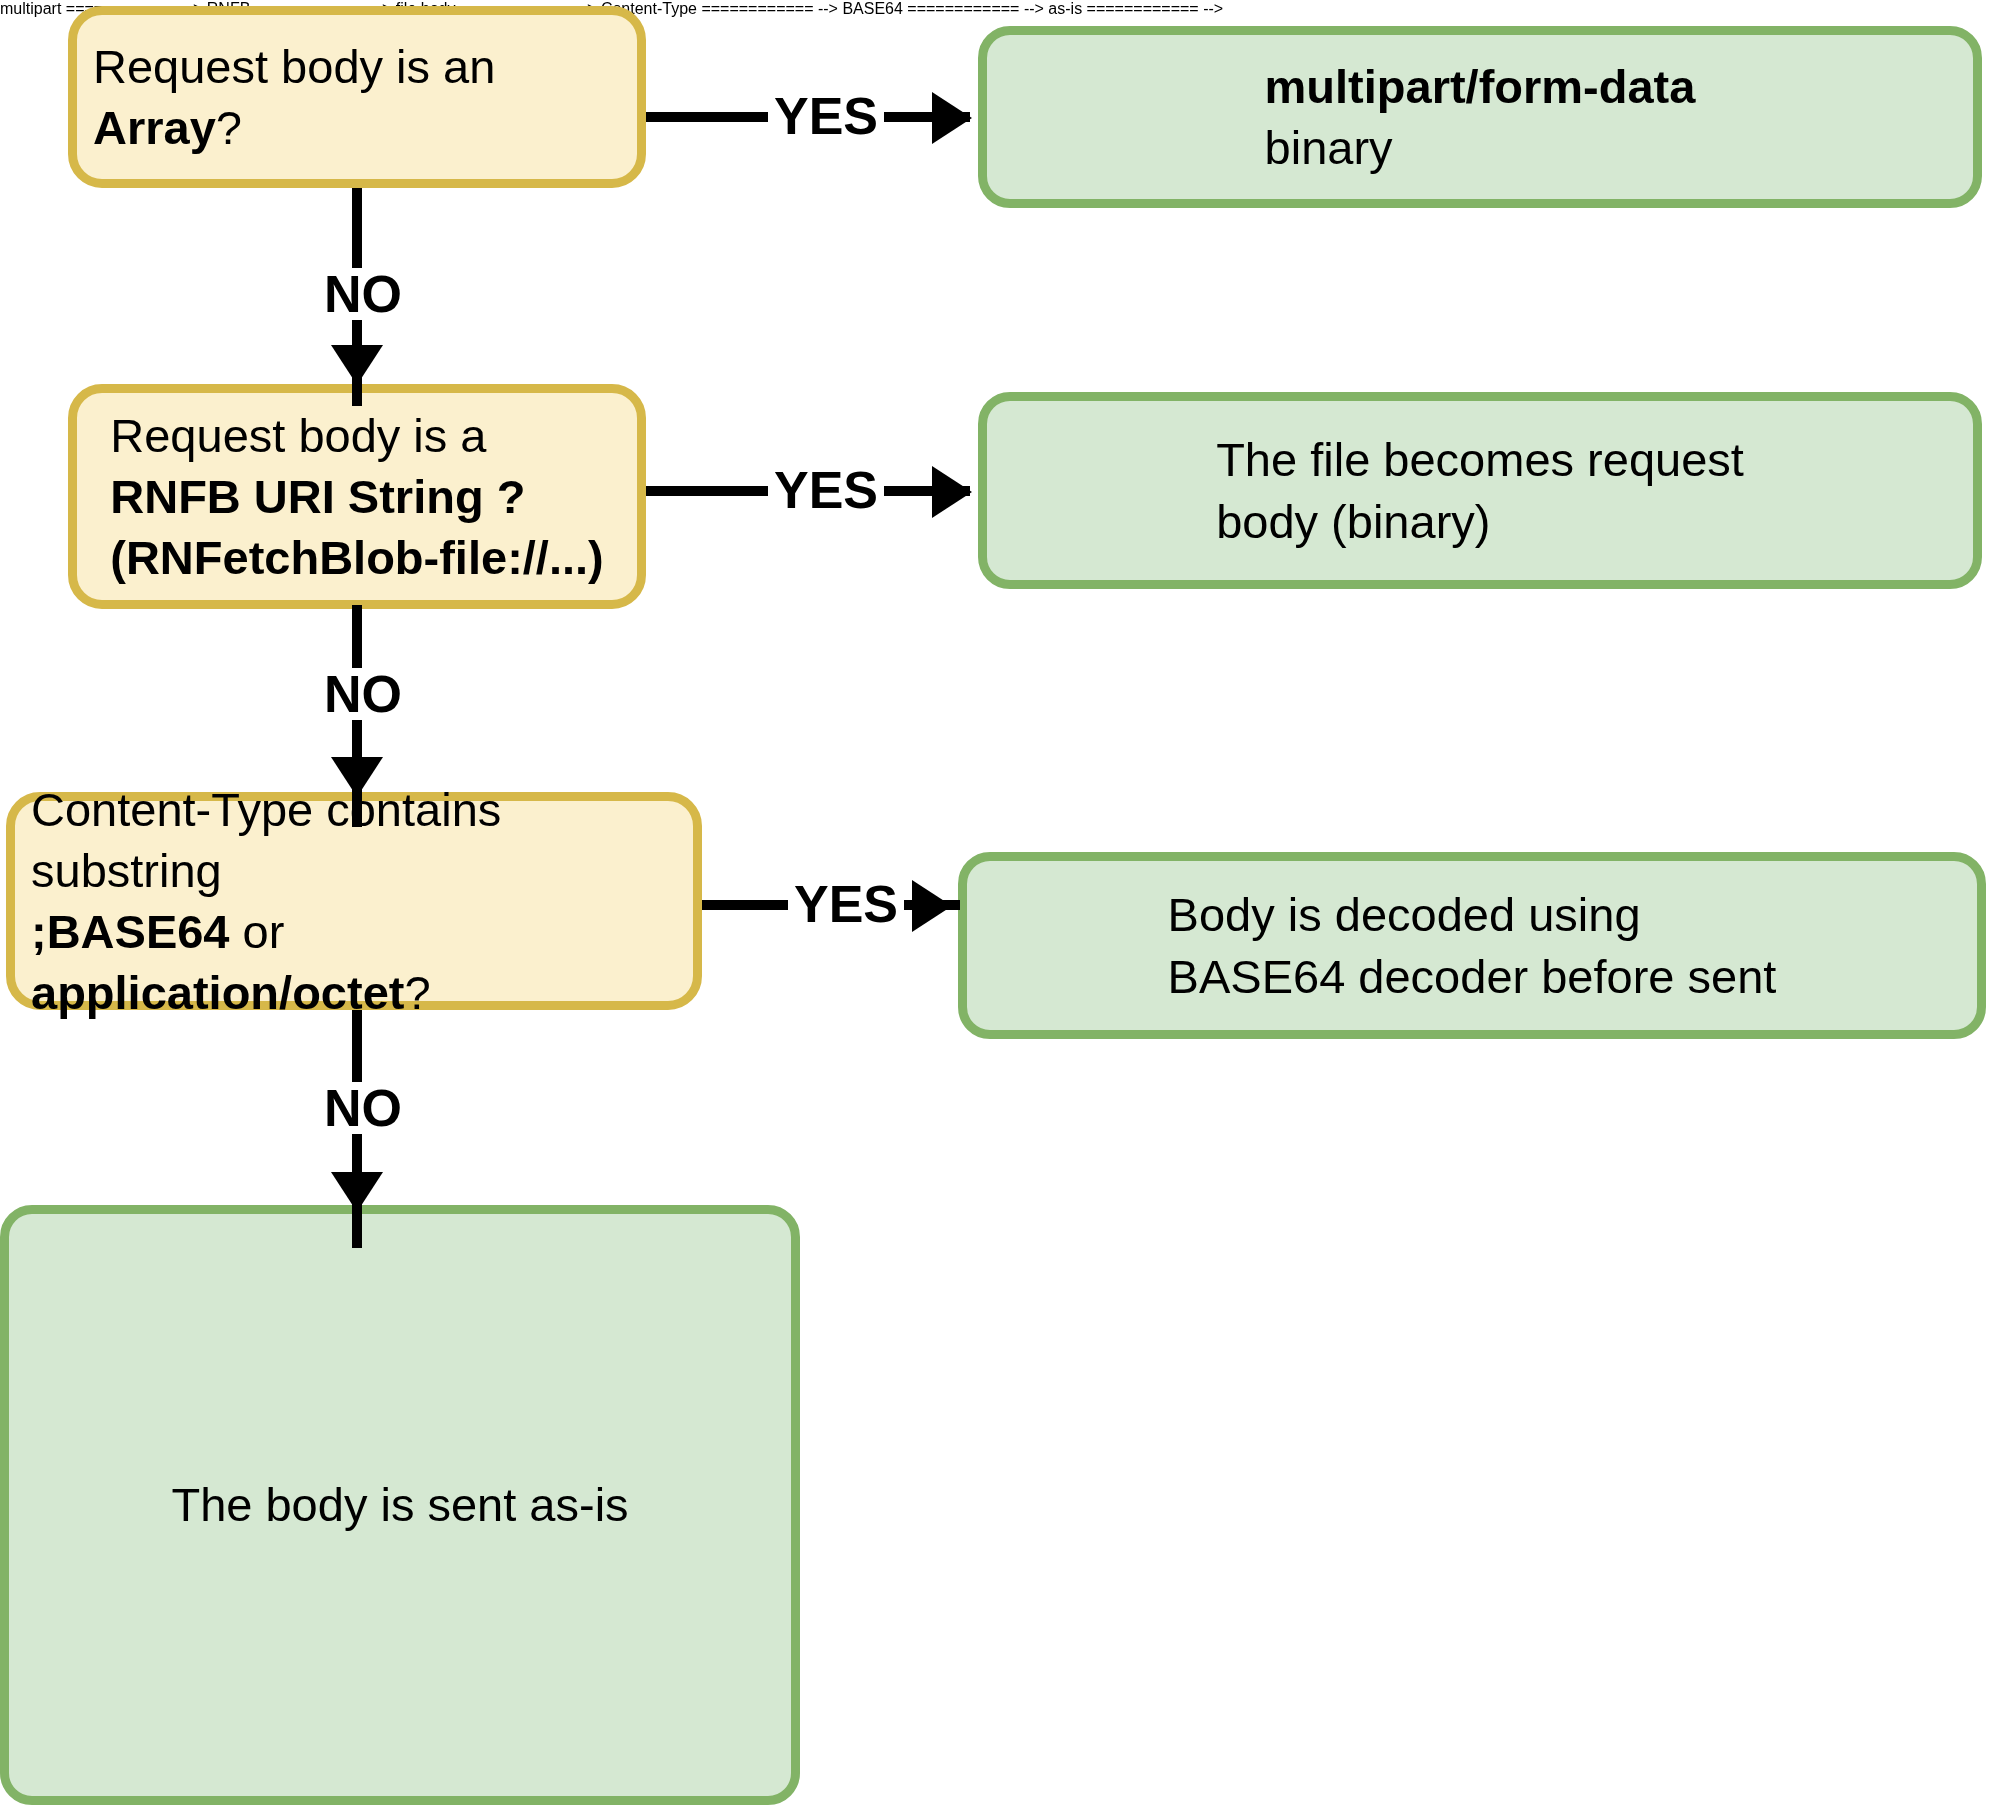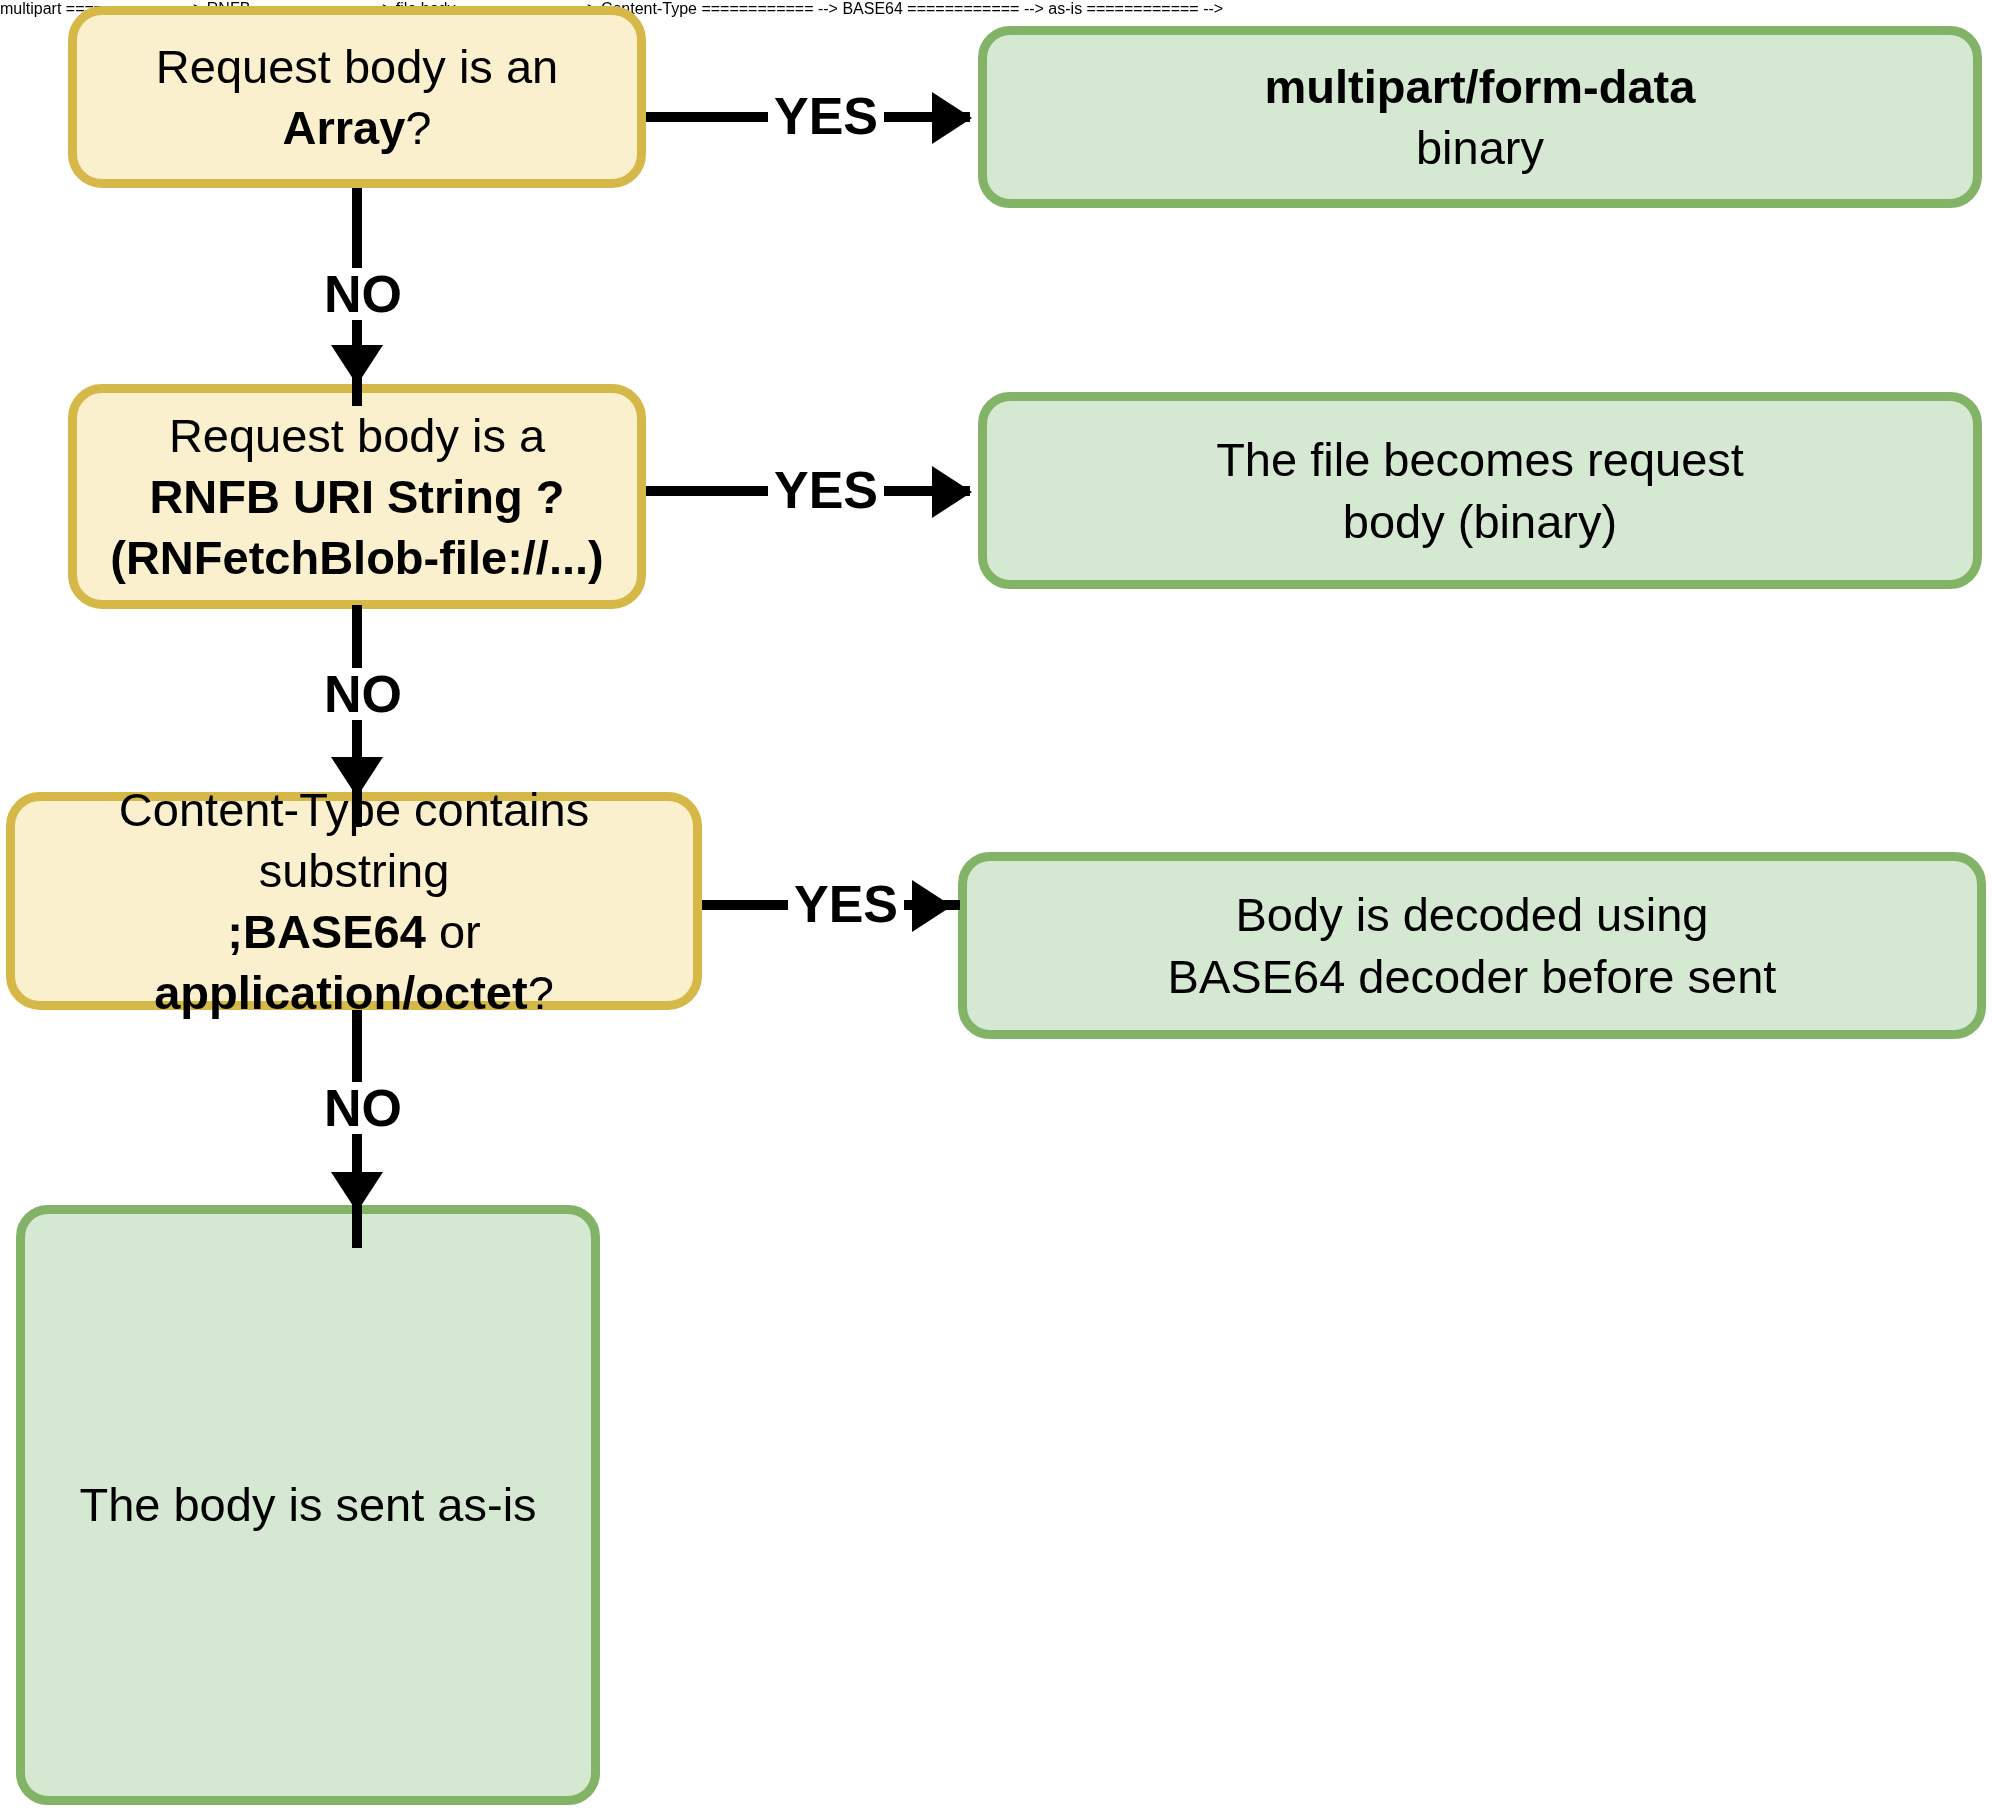--- a/index.html
+++ b/index.html
@@ -17,21 +17,20 @@
     height: 1812px;
     background: #ffffff;
     overflow: hidden;
   }
   .node {
     position: absolute;
     box-sizing: border-box;
     display: flex;
     align-items: center;
     justify-content: center;
-    text-align: center;
     color: #000000;
     line-height: 1.30;
   }
   .decision {
     background: #fbf0ce;
     border: 9px solid #d6b849;
     border-radius: 34px;
     font-size: 47px;
   }
   .terminal {
@@ -46,21 +45,21 @@
   
   #node-array        { left: 68px;  top: 6px;    width: 578px; height: 182px; }
   #node-multipart    { left: 978px; top: 26px;   width: 1004px; height: 182px; }
 
   #node-rnfb         { left: 68px;  top: 384px;  width: 578px; height: 225px; }
   #node-filebody     { left: 978px; top: 392px;  width: 1004px; height: 197px; }
 
   #node-contenttype  { left: 6px;   top: 792px;  width: 696px; height: 218px; }
   #node-base64       { left: 958px; top: 808px;  width: 1028px; height: 187px; margin-top: 44px; }
 
-  #node-asis         { left: 16px;   top: 1205px; width: 584px; height: 600px; }
+  #node-asis         { left: 0;   top: 1205px; width: 800px; height: 600px; }
 
   
   .edge-line {
     position: absolute;
     background: #000000;
   }
   .edge-v { width: 10px; }
   .edge-h { height: 10px; }
 
   .arrow-down {

